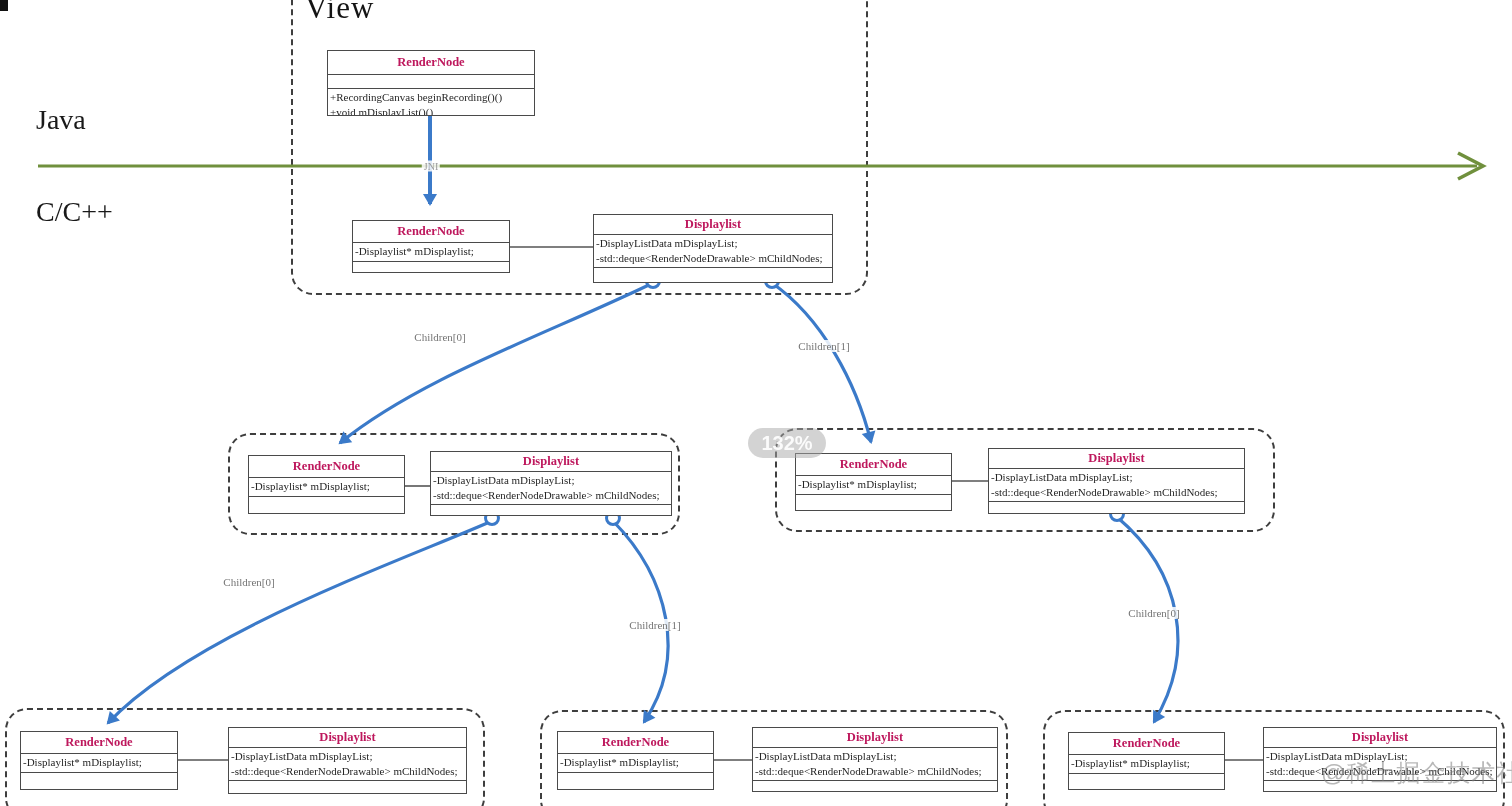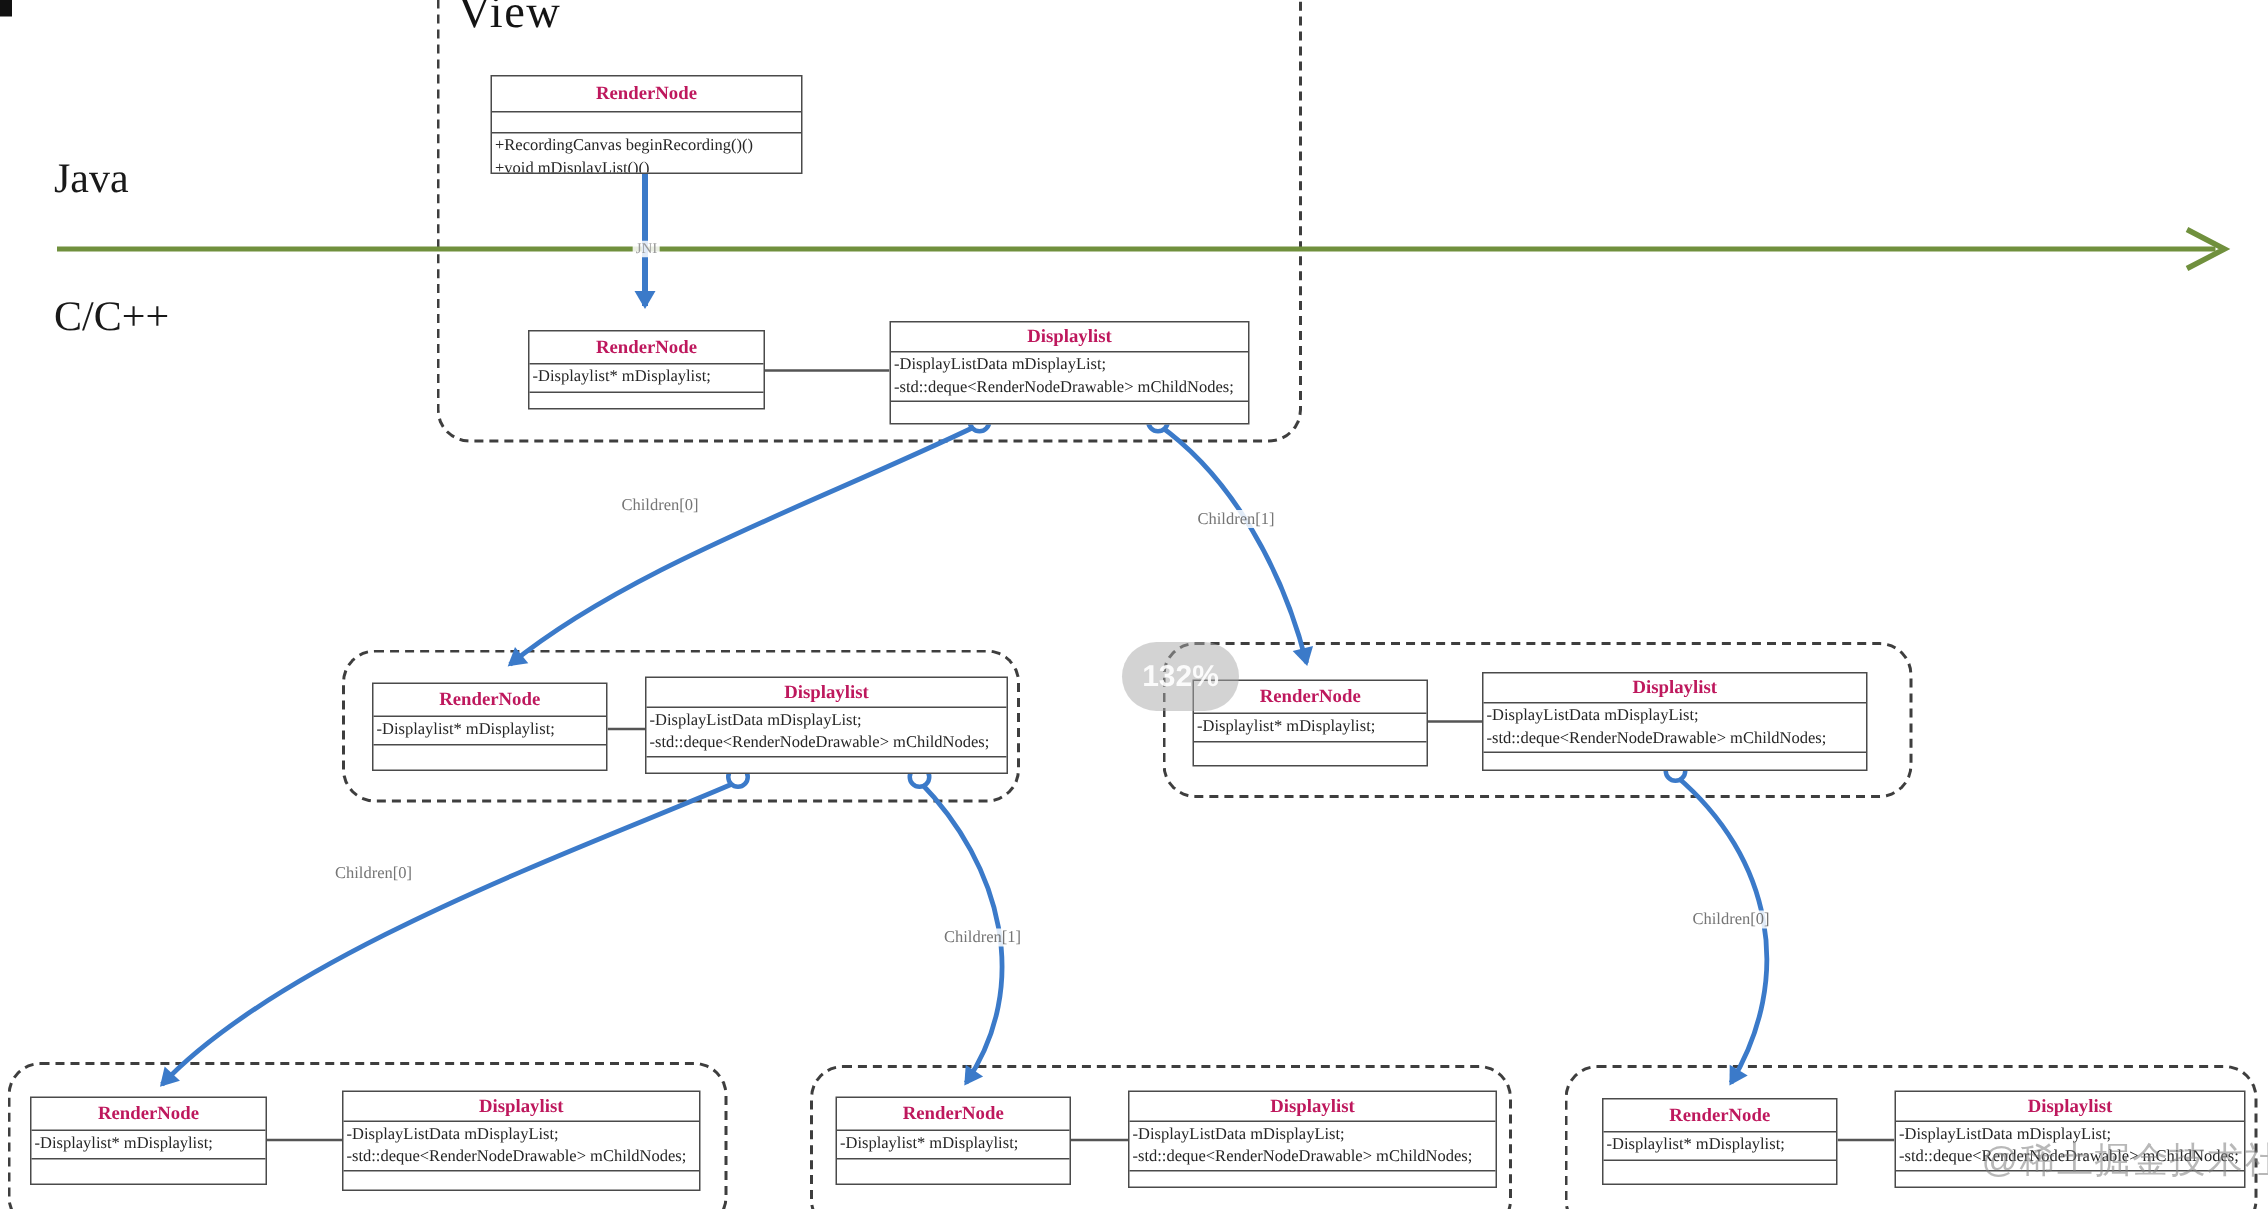--- a/index.html
+++ b/index.html
@@ -46,21 +46,21 @@
   
   .edge-label{
     position:absolute;transform:translate(-50%,-50%);
     font-size:11px;color:#757575;background:rgba(255,255,255,.85);
     padding:0 2px;white-space:nowrap;font-family:"Liberation Serif", serif;
   }
   .edge-label.jni{font-size:10px;color:#9a9a9a;}
 
   
   .zoom-badge{
-    position:absolute;left:748px;top:428px;width:78px;height:46px;
+    position:absolute;left:748px;top:428px;width:78px;height:30px;
     border-radius:23px;background:rgba(168,168,168,.5);
     display:flex;align-items:center;justify-content:center;
     font-family:"Liberation Sans", sans-serif;font-size:20px;font-weight:700;
     color:rgba(255,255,255,.9);
   }
 
   
   .watermark{
     position:absolute;left:1321px;top:757px;
     font-size:24px;color:rgba(125,125,125,.55);letter-spacing:1px;

